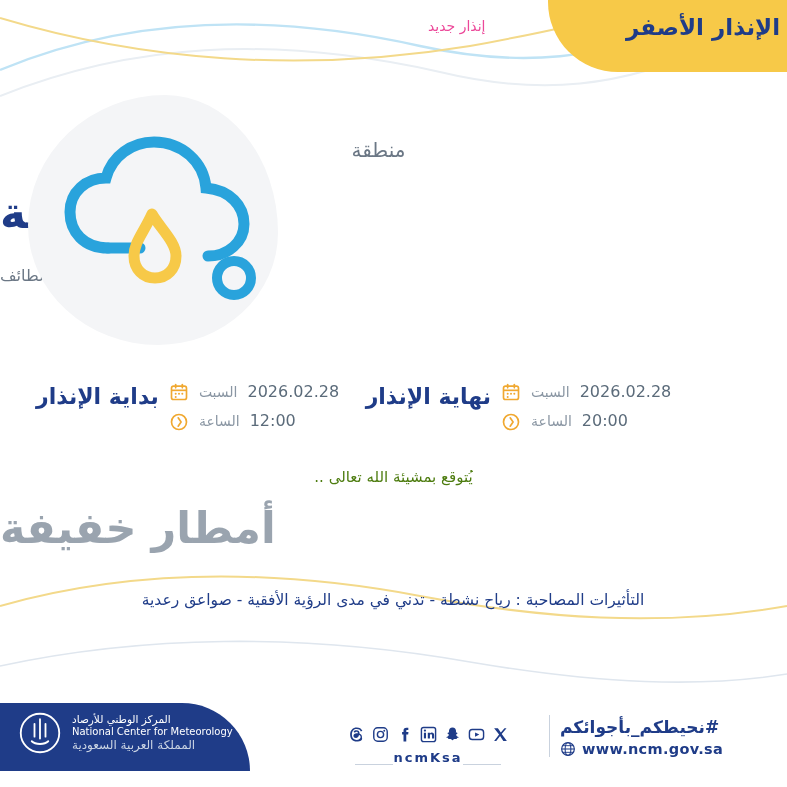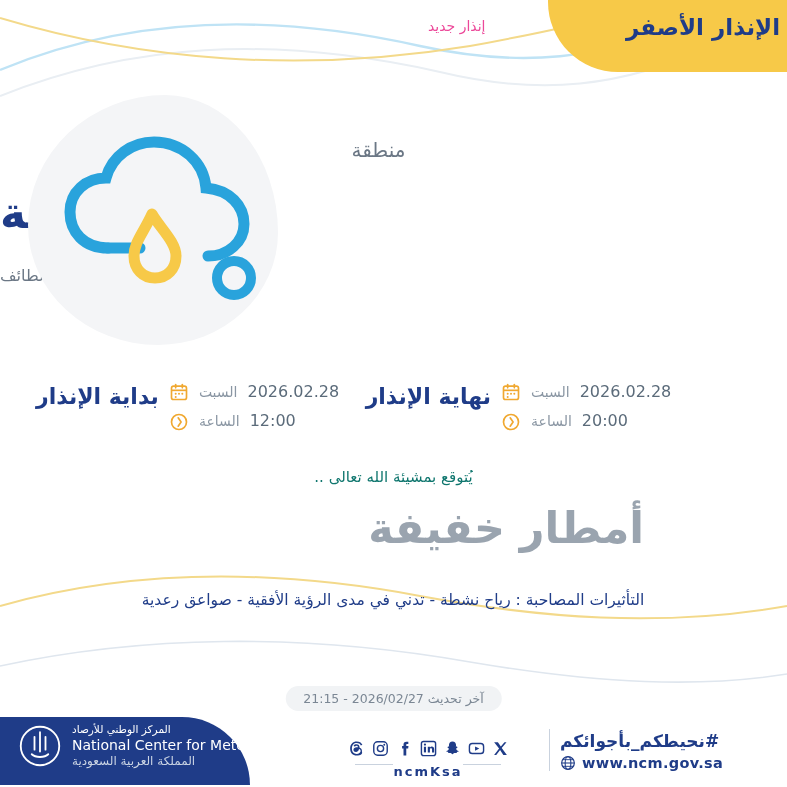--- a/index.html
+++ b/index.html
@@ -99,68 +99,68 @@
     padding-top:4px;direction:rtl;
   }
   .tv-row{display:flex;flex-direction:row-reverse;gap:10px;align-items:center;}
   .tv-lab{font-size:14px;color:#8a96a3;}
   .tv-val{font-size:16px;color:#5b6b7a;min-width:92px;text-align:left;direction:ltr;}
 
   
   .expect{
     position:absolute;top:468px;left:0;width:787px;
     text-align:center;direction:rtl;
-    font-size:15px;color:#0f766e;
+    font-size:15px;color:#4d7c0f;
   }
   .phenomenon{
     position:absolute;top:503px;left:0;width:644px;
-    text-align:right;direction:rtl;
+    text-align:left;direction:rtl;
     font-size:43px;font-weight:bold;color:#9aa4af;
   }
   .effects{
     position:absolute;top:585px;left:93px;width:600px;
     text-align:center;direction:rtl;
     font-size:15.5px;color:#1f3c88;line-height:1.95;
   }
 
   
   .updated{
     position:absolute;top:686px;left:50%;transform:translateX(-50%);
     background:#f1f3f5;border-radius:14px;
     padding:5px 18px;
     font-size:12.5px;color:#7b8794;
     direction:rtl;white-space:nowrap;
   }
 
   
-  .footer{position:absolute;bottom:2px;left:0;width:787px;height:68px;z-index:5;}
+  .footer{position:absolute;bottom:16px;left:0;width:787px;height:68px;z-index:5;}
   .footer-blue{
     position:absolute;bottom:0;left:0;width:250px;height:68px;
     background:#1f3c88;
     border-top-right-radius:110px;
   }
   .ncm-logo{
     position:absolute;bottom:16px;left:18px;
     display:flex;flex-direction:row-reverse;align-items:center;gap:10px;
     direction:rtl;
   }
   .ncm-text{display:flex;flex-direction:column;align-items:flex-end;line-height:1.25;}
   .ncm-ar{font-size:10.5px;color:#ffffff;}
-  .ncm-en{font-size:14px;color:#ffffff;}
+  .ncm-en{font-size:10px;color:#ffffff;}
   .ncm-ar2{font-size:12px;color:#cbd5e4;}
   .ncm-mark{width:44px;height:44px;}
 
   .social{
     position:absolute;bottom:28px;left:318px;width:220px;
     display:flex;flex-direction:row;justify-content:center;align-items:center;gap:7px;
   }
   .soc{width:17px;height:17px;fill:#1f3c88;}
   .handle-row{
     position:absolute;bottom:6px;left:308px;width:240px;
-    display:flex;align-items:flex-start;justify-content:center;gap:0;
+    display:flex;align-items:flex-end;justify-content:center;gap:0;
   }
   .handle{
     font-size:13px;color:#1f3c88;letter-spacing:2px;font-weight:bold;
   }
   .hline{flex:1;height:1px;background:#c9d2de;max-width:38px;}
 
   .right-foot{
     position:absolute;bottom:14px;left:560px;width:212px;
     display:flex;flex-direction:column;align-items:flex-start;gap:4px;direction:rtl;
   }
@@ -262,21 +262,20 @@
         </div>
       </div>
     </div>
 
   </div>
 
   <div class="expect">يُتوقع بمشيئة الله تعالى ..</div>
   <div class="phenomenon">أمطار خفيفة</div>
   <div class="effects">التأثيرات المصاحبة : رياح نشطة - تدني في مدى الرؤية الأفقية - صواعق رعدية</div>
 
-  <div class="updated">آخر تحديث 2026/02/27 - 21:15</div>
 
   <div class="footer">
     <div class="footer-blue"></div>
 
     <div class="ncm-logo">
       <svg class="ncm-mark" viewBox="0 0 48 48">
         <circle cx="24" cy="24" r="21" fill="none" stroke="#ffffff" stroke-width="2"></circle>
         <path d="M24 9 L24 30 M18 14 L18 28 M30 14 L30 28 M15 33 C19 37 29 37 33 33" fill="none" stroke="#ffffff" stroke-width="2" stroke-linecap="round"></path>
       </svg>
       <div class="ncm-text">

